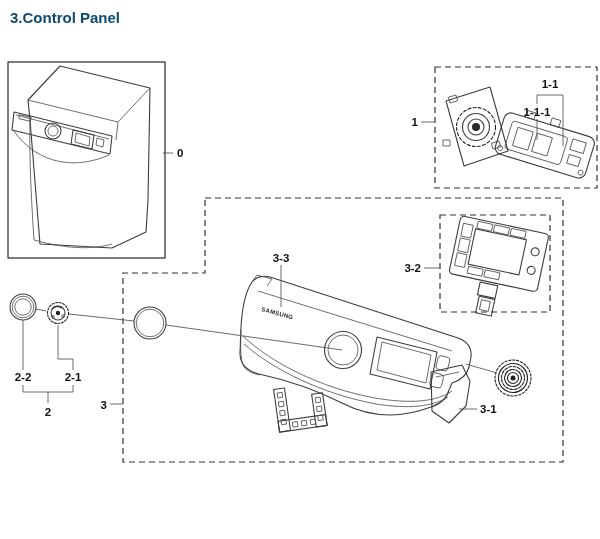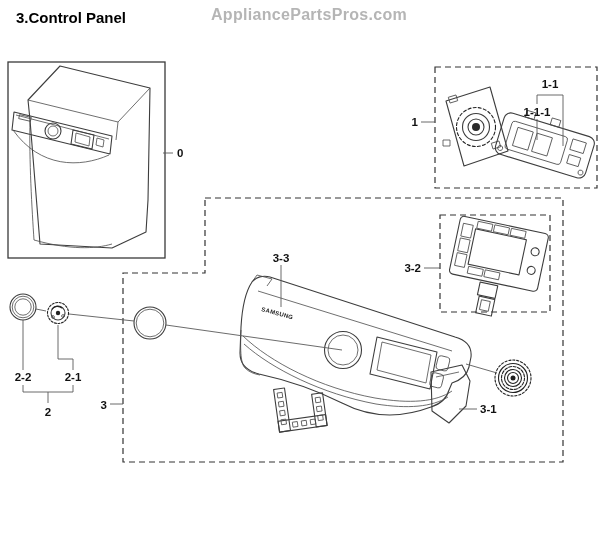--- a/index.html
+++ b/index.html
@@ -1,21 +1,21 @@
 <!DOCTYPE html>
 <html><head>
 <meta charset="utf-8">
 <style>
   html,body{margin:0;padding:0;background:#fff;}
   .canvas{
     position:relative;width:600px;height:539px;background:#ffffff;
     font-family:"Liberation Sans",sans-serif;overflow:hidden;
   }
   .page-title{
-    position:absolute;left:16px;top:9px;font-size:15px;font-weight:bold;color:#000000;
+    position:absolute;left:10px;top:9px;font-size:15px;font-weight:bold;color:#0c4a6e;
   }
   .watermark{
     position:absolute;left:211px;top:6px;font-size:16px;font-weight:bold;
     color:#b5b5b5;letter-spacing:0.3px;
   }
   svg{position:absolute;left:0;top:0;}
   .art{stroke:#3d3d3d;fill:none;stroke-width:1.1;stroke-linejoin:round;stroke-linecap:round;}
   .art-thin{stroke:#4a4a4a;fill:none;stroke-width:0.8;stroke-linejoin:round;}
   .dashbox{stroke:#333;fill:none;stroke-width:1.2;stroke-dasharray:6 4;}
   .solidbox{stroke:#3a3a3a;fill:none;stroke-width:1.3;}
@@ -23,21 +23,20 @@
   .callout{font-size:11.5px;font-weight:bold;fill:#111;}
   .logo{font-size:6px;font-weight:bold;fill:#1c1c1c;letter-spacing:0.3px;}
   .dark{stroke:#222;}
 </style>
 </head>
 <body>
 
 <div class="canvas">
 
   <div class="page-title">3.Control Panel</div>
-  <div class="watermark">AppliancePartsPros.com</div>
 
   <svg width="600" height="539" viewBox="0 0 600 539">
 
     <rect class="solidbox" x="8" y="62" width="157" height="196"></rect>
     <rect class="dashbox" x="435" y="67" width="162" height="121"></rect>
     <path class="dashbox" d="M205,198 H563 V462 H123 V273 H205 Z"></path>
     <rect class="dashbox" x="440" y="215" width="110" height="97"></rect>
 
     <g>
       <path class="art" d="M28,100 L60,66 L150,88 L148,200 L146,232 L112,248 L40,244 L30,120 Z"></path>

